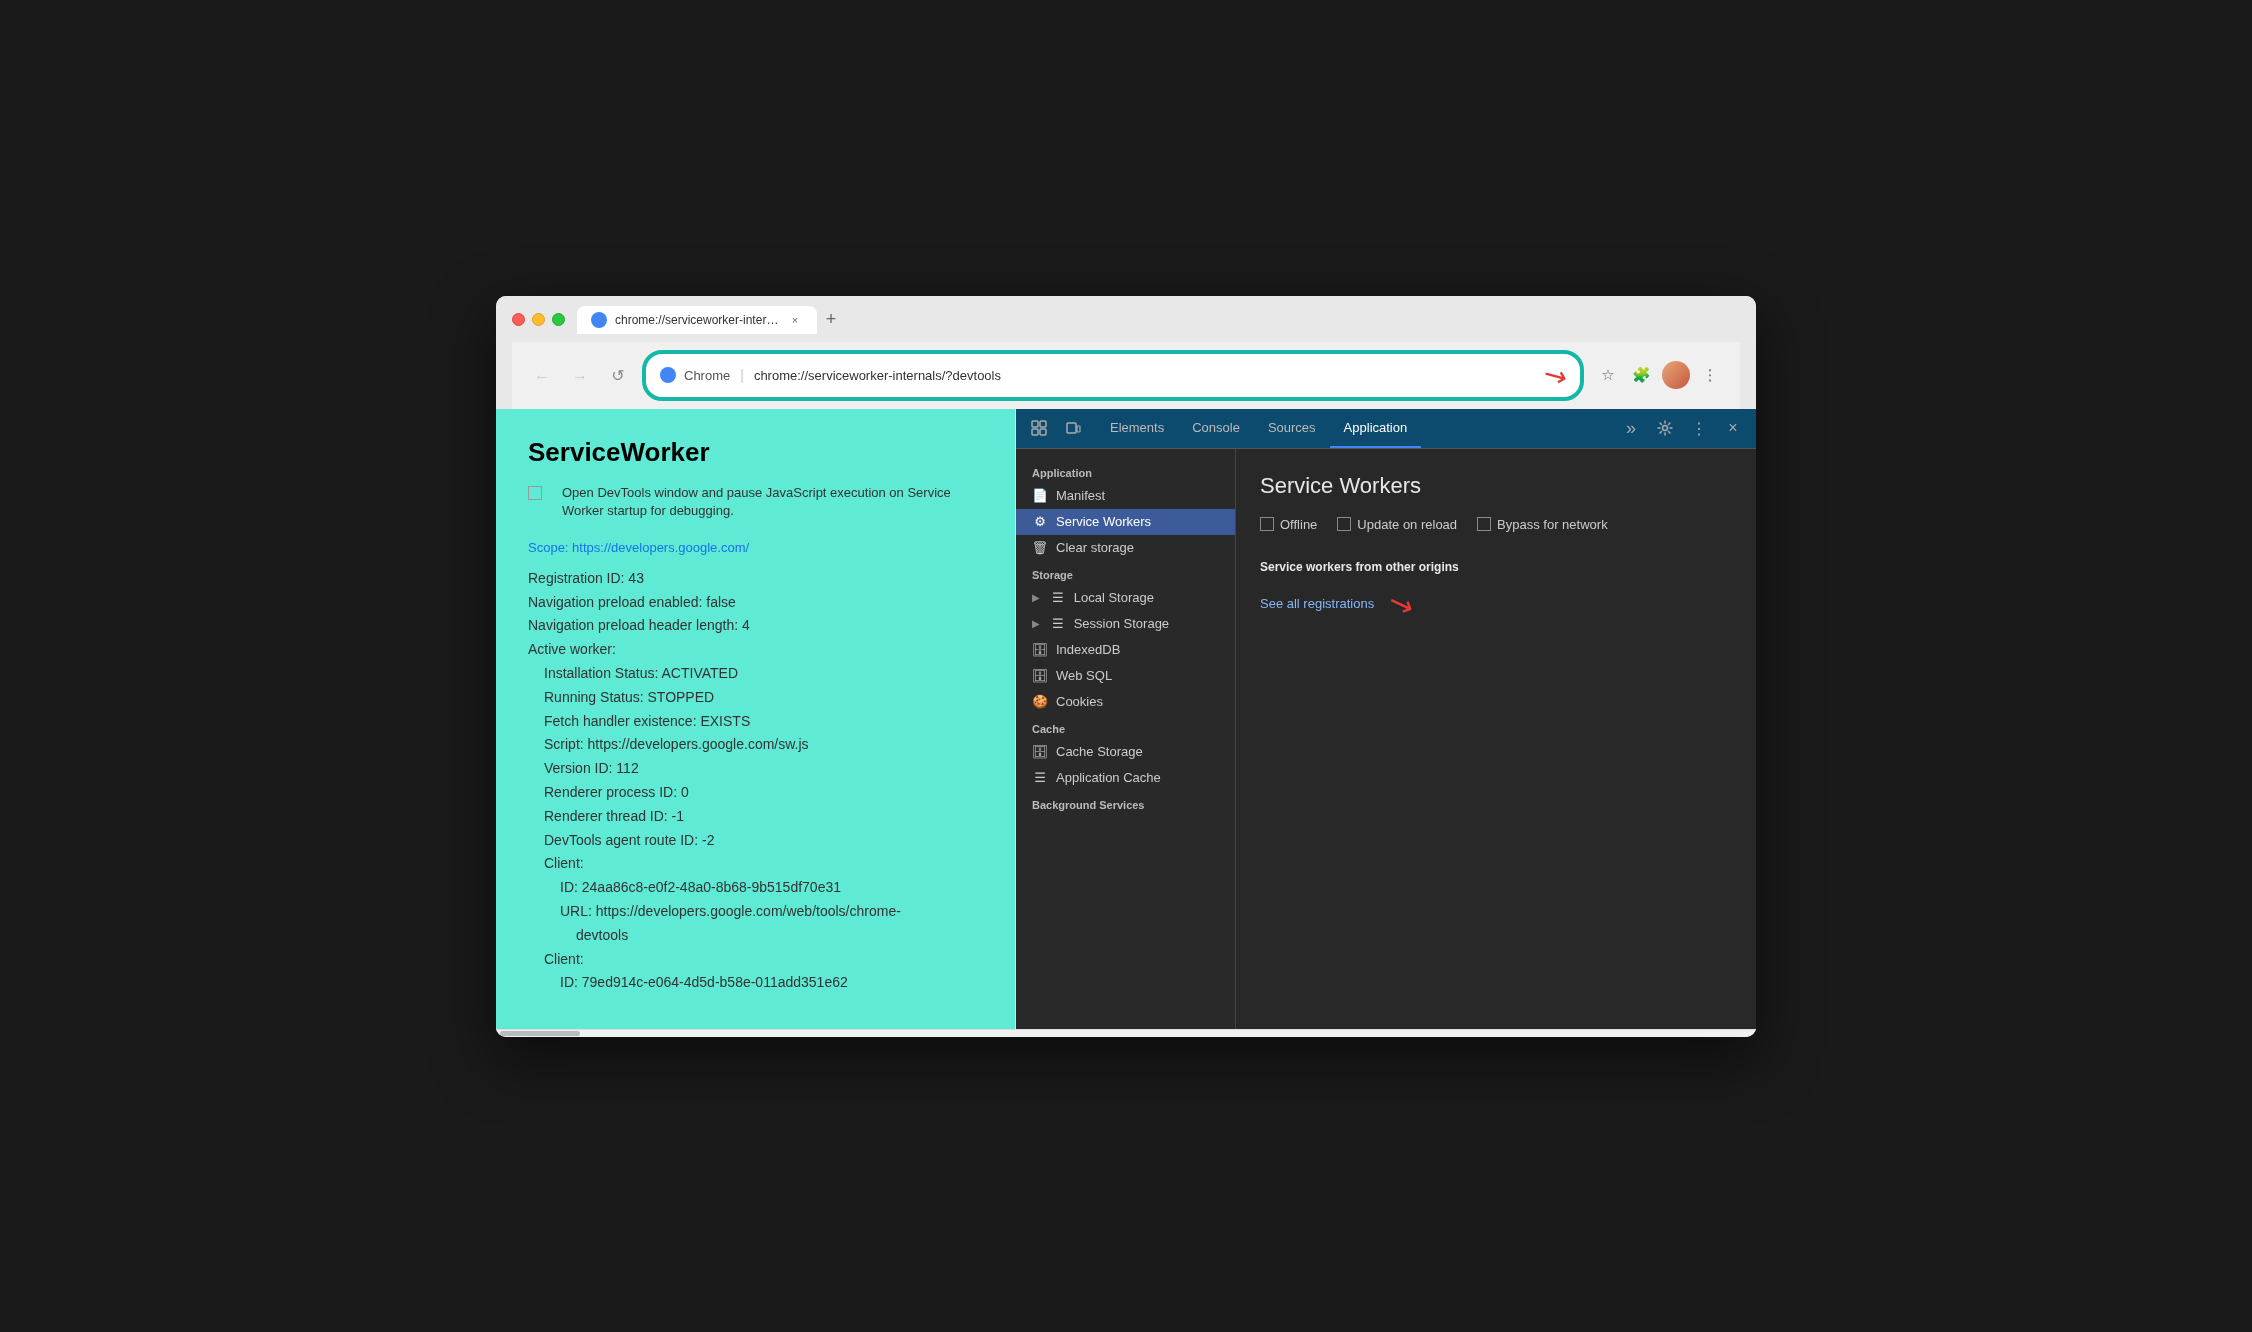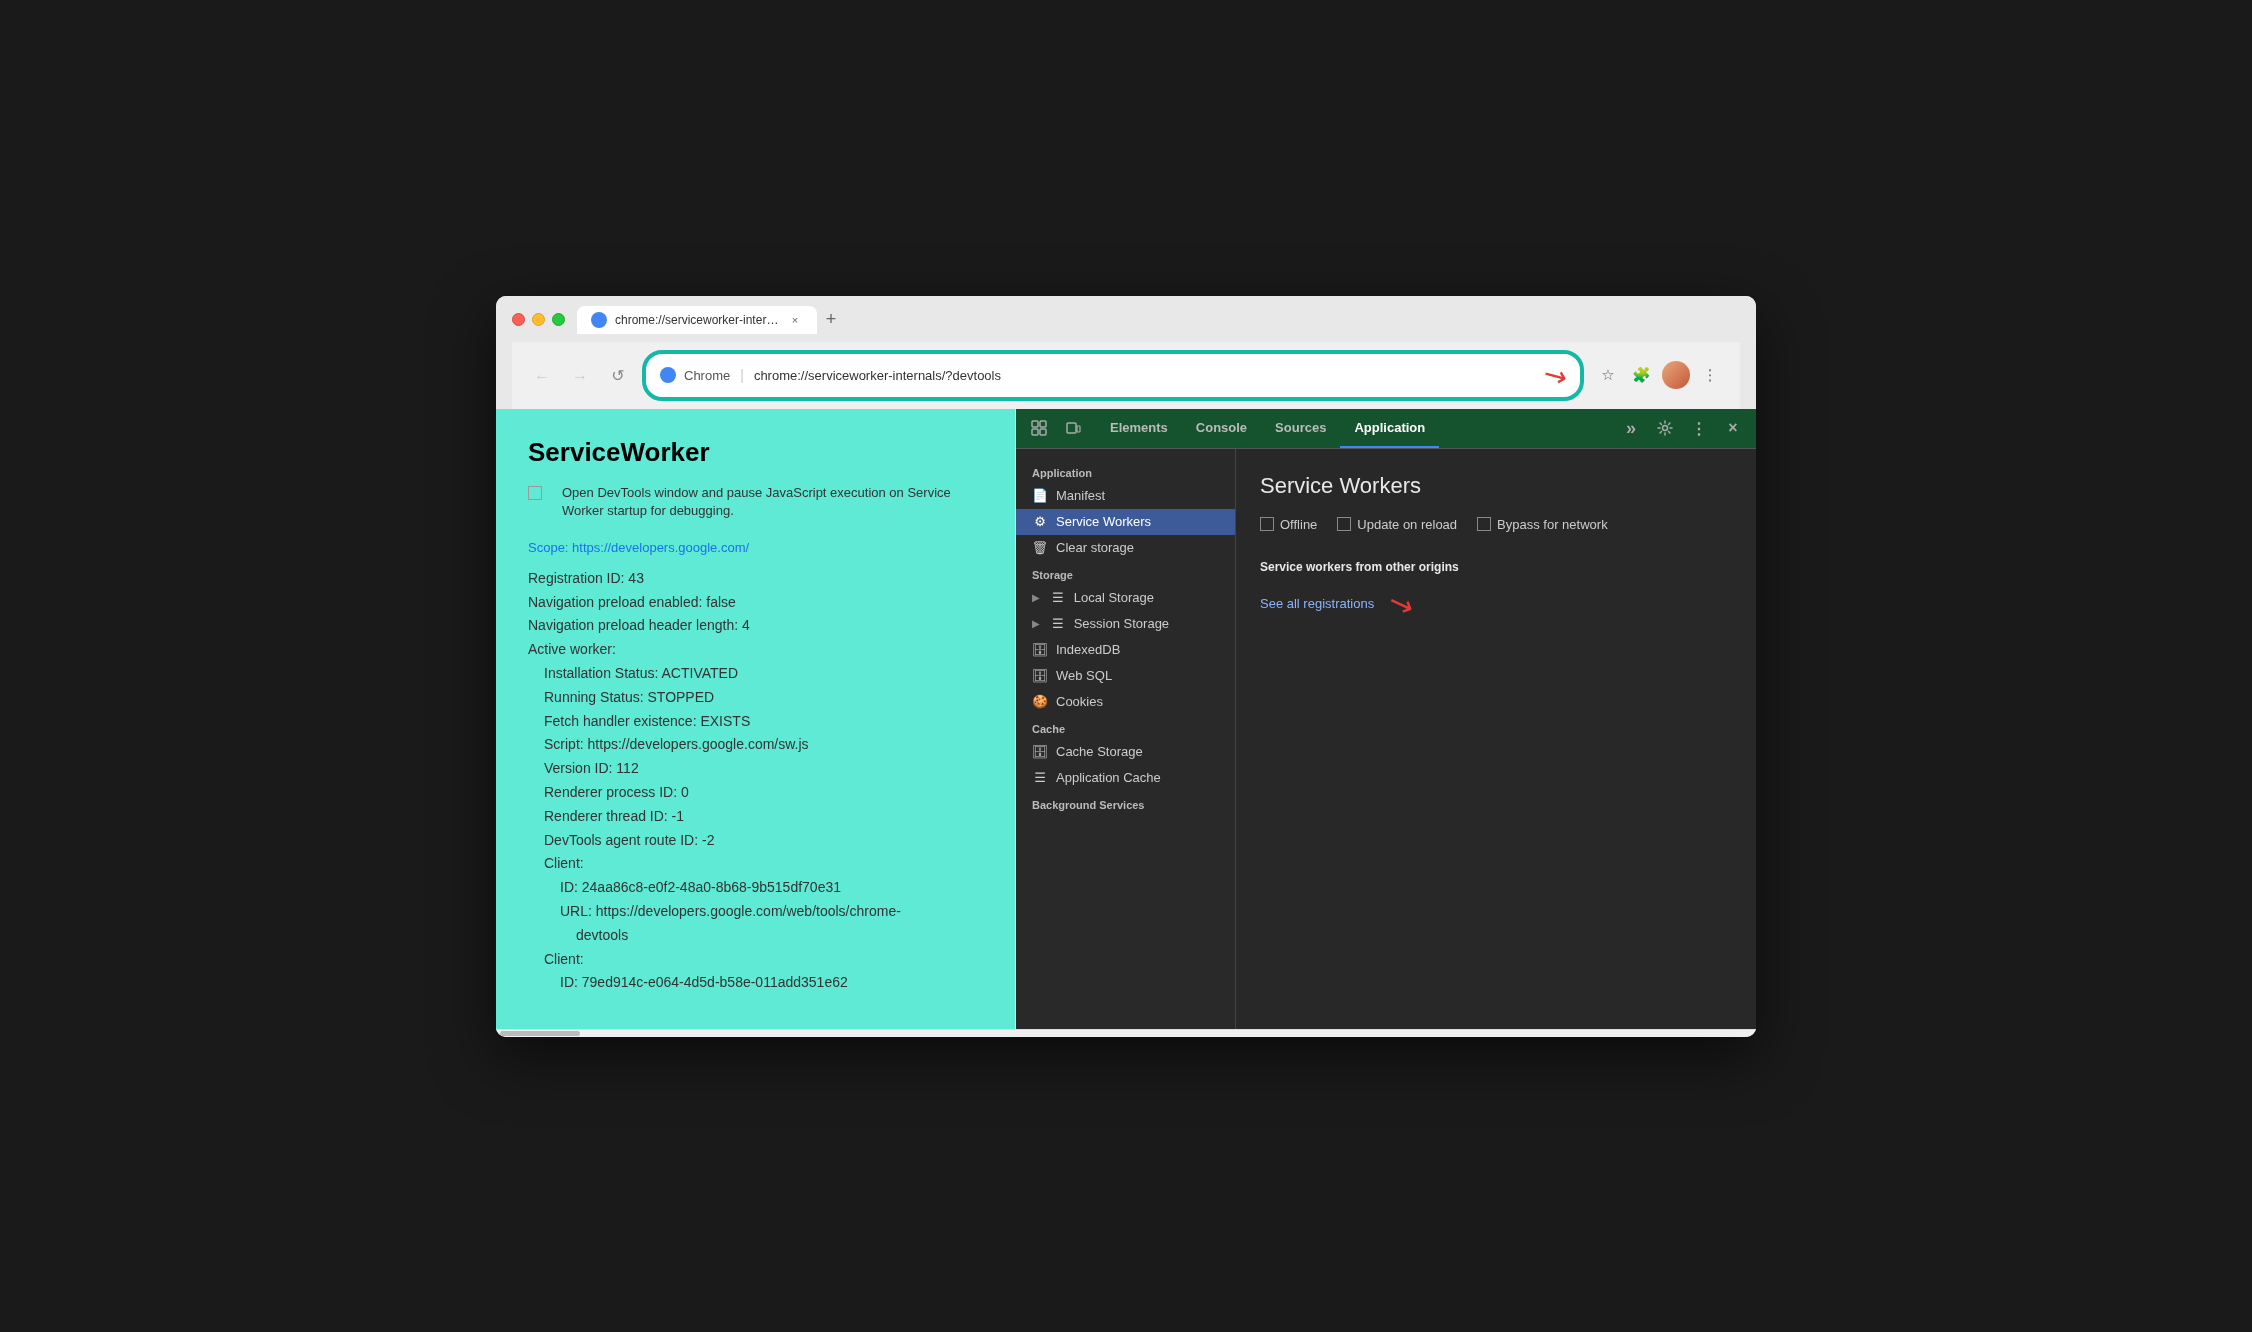--- a/index.html
+++ b/index.html
@@ -299,28 +299,27 @@
     .devtools-panel {
       flex: 1;
       background: #282828;
       display: flex;
       flex-direction: column;
       min-width: 0;
     }
 
     
     .devtools-tabs {
-      background: #14532d;
+      background: #0c4a6e;
       display: flex;
       align-items: center;
       padding: 0 8px;
       border-bottom: 1px solid #555;
       height: 40px;
       flex-shrink: 0;
-      font-weight: bold;
     }
 
     .devtools-tab-icons {
       display: flex;
       align-items: center;
       gap: 4px;
       margin-right: 8px;
     }
 
     .devtools-icon-btn {

